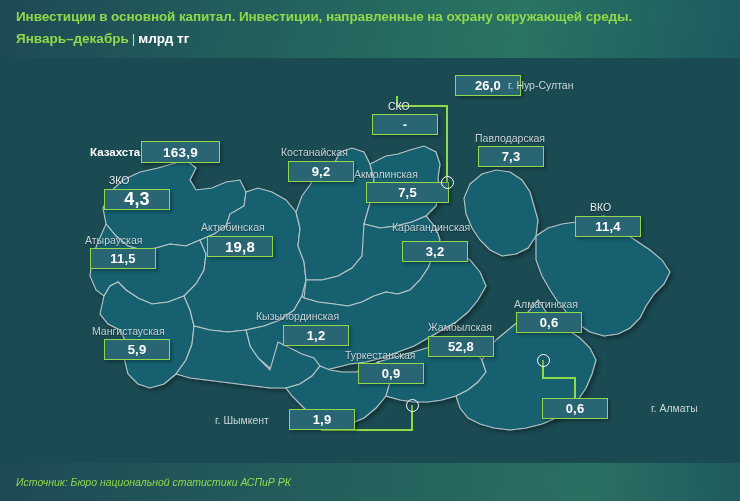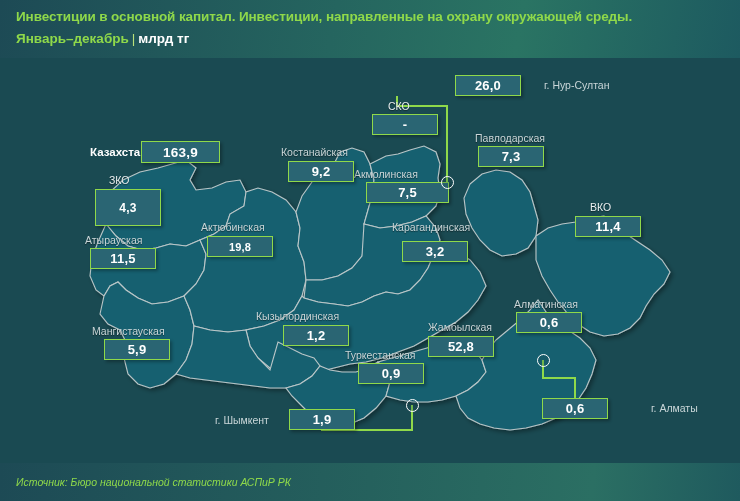--- a/index.html
+++ b/index.html
@@ -178,30 +178,30 @@
         <polyline points="447,124 447,48 397,48 397,38" fill="none" stroke="#8fd94a" stroke-width="2"></polyline>
         <polyline points="543,302 543,320 575,320 575,340" fill="none" stroke="#8fd94a" stroke-width="2"></polyline>
         <polyline points="412,347 412,372 322,372 322,356" fill="none" stroke="#8fd94a" stroke-width="2"></polyline>
       </g>
     </svg>
 
     <div class="kz-label" style="left:62px; top:88px;margin-left:28px;">Казахстан</div>
     <div class="box" style="left:141px; top:83px; width:79px; height:22px; font-size:13.5px;">163,9</div>
 
     <div class="rlabel bright" style="left:109px; top:116px;">ЗКО</div>
-    <div class="box" style="left:95px; top:131px; width:66px; height:37px; font-size:12px;">4,3</div>
+    <div class="box" style="left:104px; top:131px; width:66px; height:21px; font-size:18px;">4,3</div>
 
     <div class="rlabel" style="left:85px; top:176px;">Атырауская</div>
     <div class="box" style="left:90px; top:190px; width:66px; height:21px; font-size:13px;">11,5</div>
 
     <div class="rlabel" style="left:92px; top:267px;">Мангистауская</div>
     <div class="box" style="left:104px; top:281px; width:66px; height:21px; font-size:13px;">5,9</div>
 
     <div class="rlabel" style="left:201px; top:163px;">Актюбинская</div>
-    <div class="box" style="left:207px; top:178px; width:66px; height:21px; font-size:11px;">19,8</div>
+    <div class="box" style="left:207px; top:178px; width:66px; height:21px; font-size:15px;">19,8</div>
 
     <div class="rlabel" style="left:281px; top:88px;">Костанайская</div>
     <div class="box" style="left:288px; top:103px; width:66px; height:21px; font-size:13px;">9,2</div>
 
     <div class="rlabel bright" style="left:388px; top:42px;">СКО</div>
     <div class="box" style="left:372px; top:56px; width:66px; height:21px; font-size:13px;">-</div>
 
     <div class="rlabel" style="left:354px; top:110px;">Акмолинская</div>
     <div class="box" style="left:366px; top:124px; width:83px; height:21px; font-size:13px;">7,5</div>
 
@@ -220,21 +220,21 @@
     <div class="rlabel" style="left:345px; top:291px;">Туркестанская</div>
     <div class="box" style="left:358px; top:305px; width:66px; height:21px; font-size:13px;">0,9</div>
 
     <div class="rlabel" style="left:428px; top:263px;">Жамбылская</div>
     <div class="box" style="left:428px; top:278px; width:66px; height:21px; font-size:13px;">52,8</div>
 
     <div class="rlabel" style="left:514px; top:240px;">Алматинская</div>
     <div class="box" style="left:516px; top:254px; width:66px; height:21px; font-size:13px;">0,6</div>
 
     <div class="box" style="left:455px; top:17px; width:66px; height:21px; font-size:13px;">26,0</div>
-    <div class="city-name" style="left:544px; top:21px;text-align:center;">г. Нур-Султан</div>
+    <div class="city-name" style="left:508px; top:21px;text-align:center;">г. Нур-Султан</div>
     <div class="citydot" style="left:441px; top:118px;"></div>
 
     <div class="box" style="left:542px; top:340px; width:66px; height:21px; font-size:13px;">0,6</div>
     <div class="city-name" style="left:615px; top:344px;padding-left:36px;">г. Алматы</div>
     <div class="citydot" style="left:537px; top:296px;"></div>
 
     <div class="city-name" style="left:215px; top:356px;">г. Шымкент</div>
     <div class="box" style="left:289px; top:351px; width:66px; height:21px; font-size:13px;">1,9</div>
     <div class="citydot" style="left:406px; top:341px;"></div>
 

